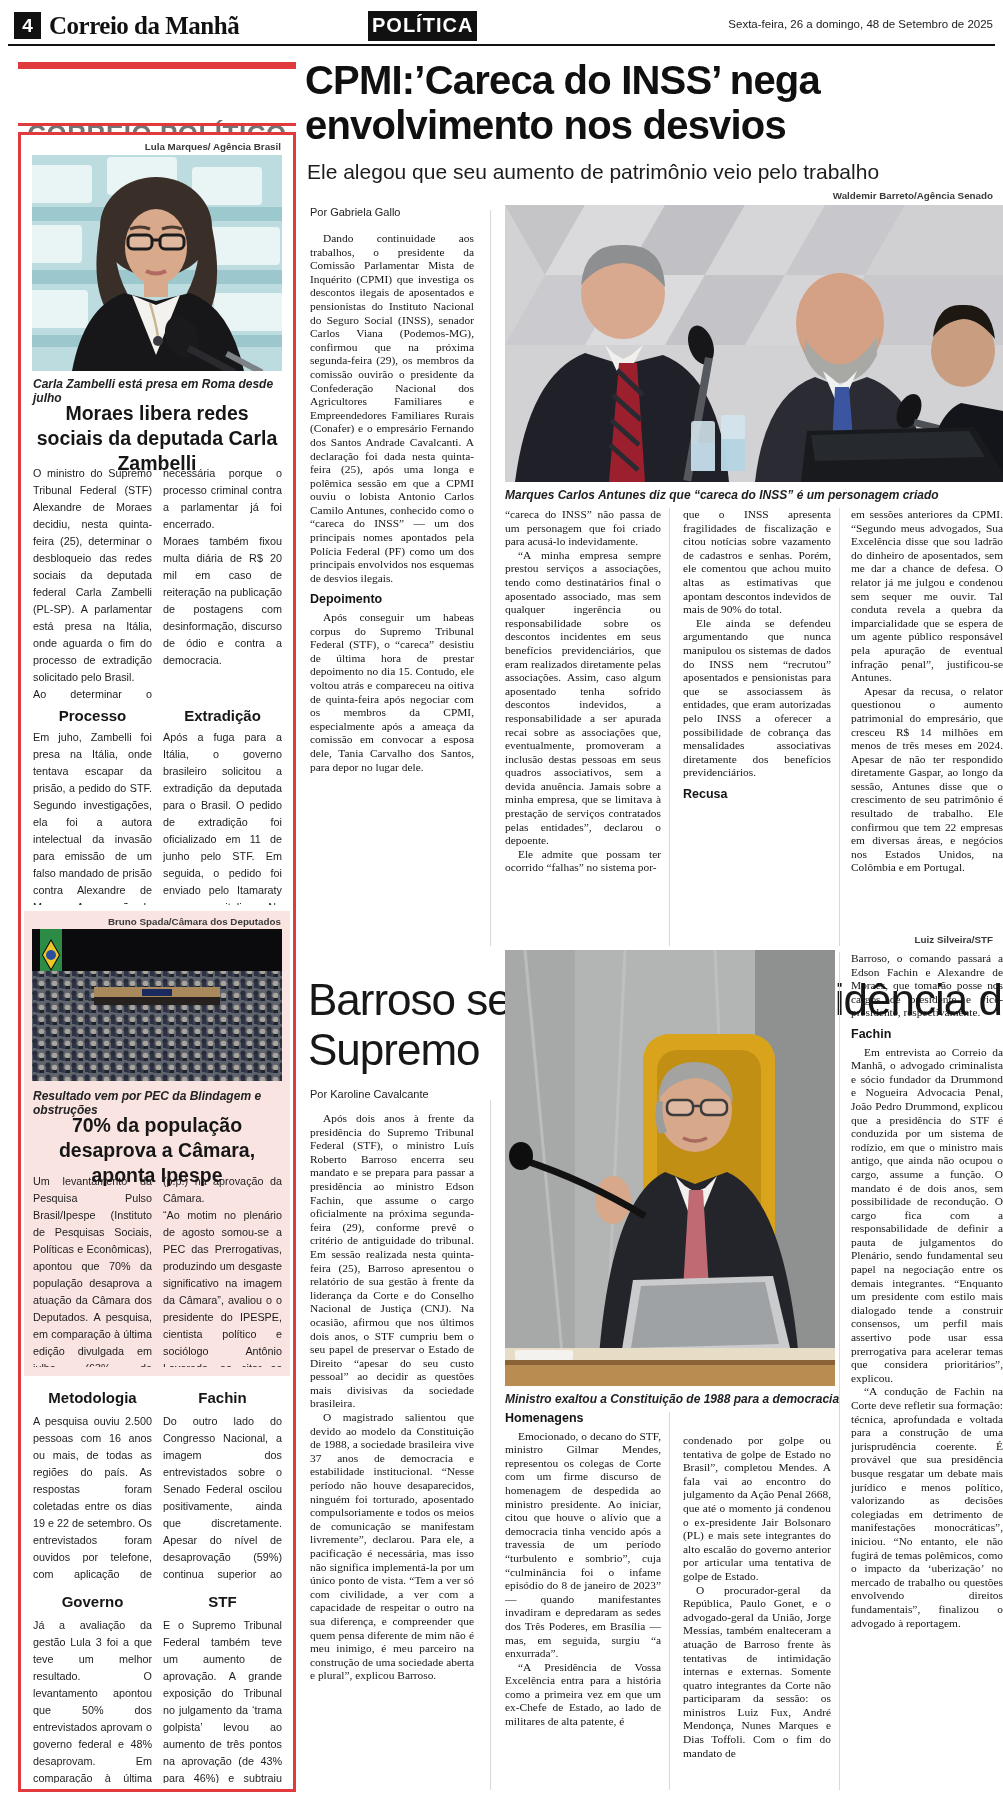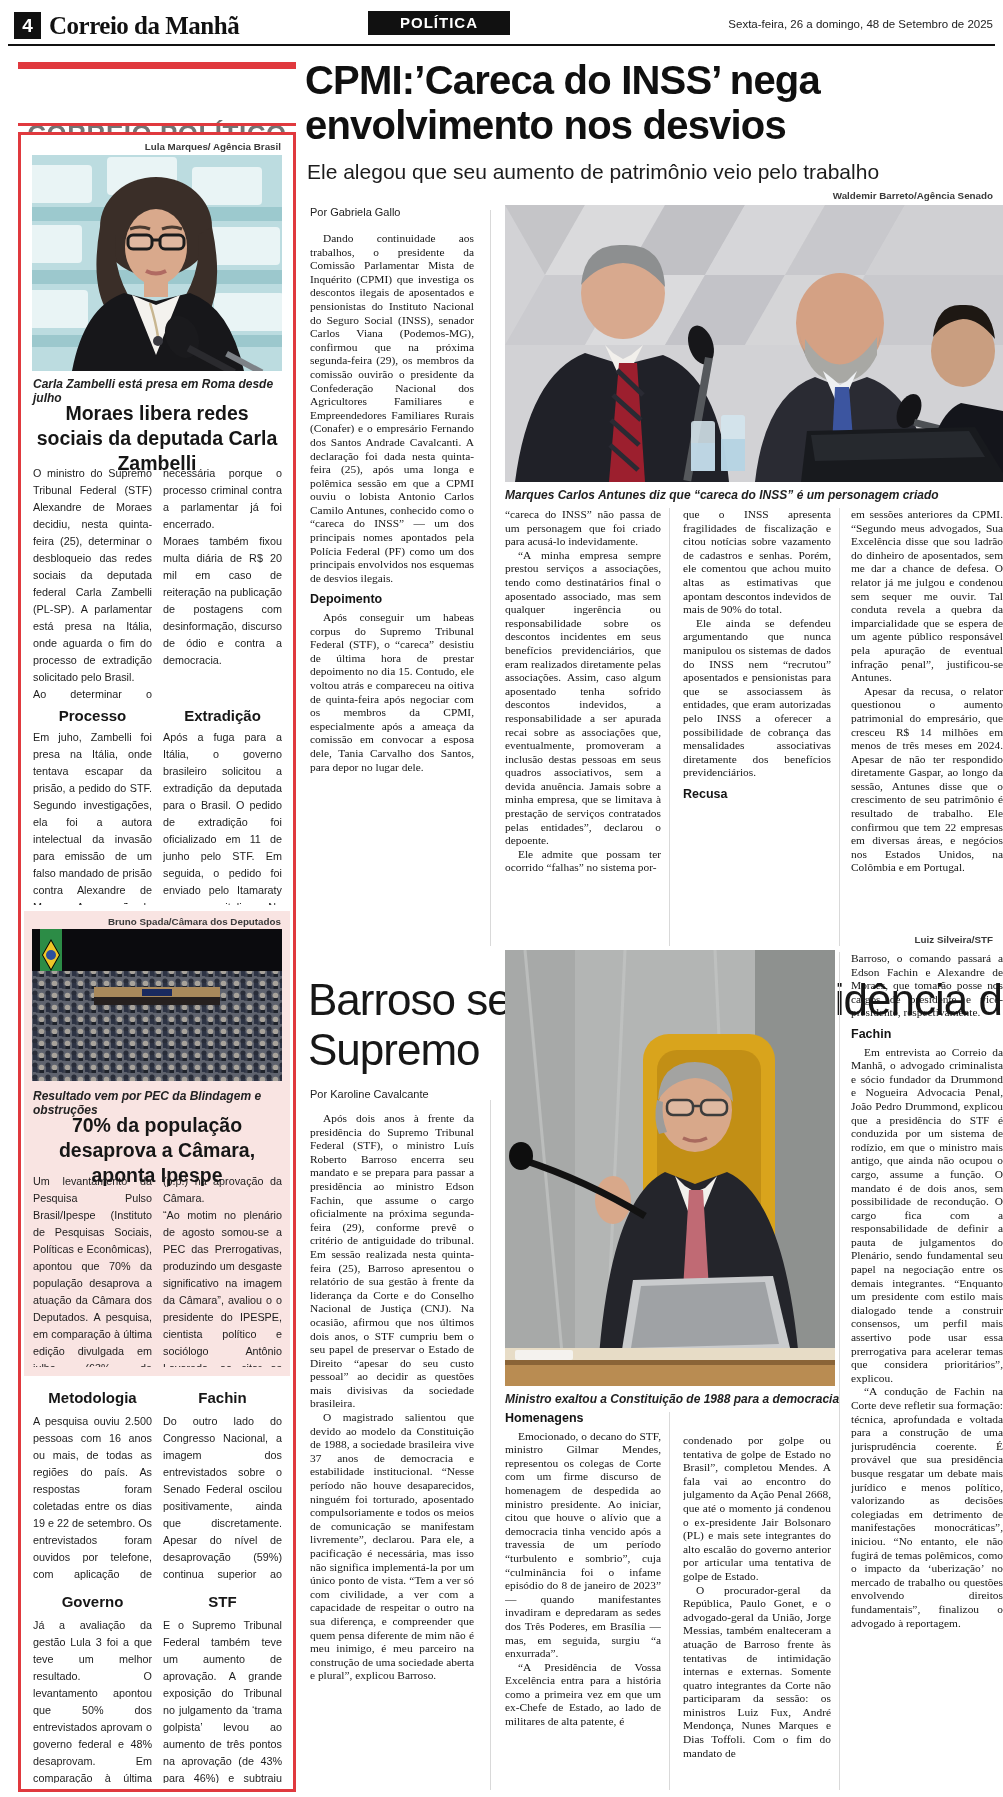--- a/index.html
+++ b/index.html
@@ -15,21 +15,21 @@
     font-family:"Liberation Sans",sans-serif;overflow:hidden;
   }
   .abs{position:absolute;}
 
   
   .pagenum{left:14px;top:12px;width:27px;height:27px;background:#111;color:#fff;
     font-weight:bold;font-size:19px;display:flex;align-items:center;justify-content:center;}
   .masthead{left:49px;top:11px;font-family:"Liberation Serif",serif;font-weight:bold;
     font-size:26px;letter-spacing:-0.5px;transform:scaleX(.96);transform-origin:left;}
   .section-banner{left:368px;top:11px;background:#111;color:#fff;font-weight:bold;
-    font-size:15px;letter-spacing:1px;padding:3px 32px 4px;}
+    font-size:20px;letter-spacing:1px;padding:3px 4px 4px;}
   .edition-date{right:10px;top:18px;font-size:11.5px;color:#222;}
   .header-rule{left:8px;right:8px;top:44px;height:2px;background:#111;}
 
   
   .red-bar{left:18px;top:62px;width:278px;height:7px;background:var(--accent);}
   .cp-title{left:18px;top:74px;width:278px;text-align:center;font-weight:bold;
     font-size:26px;letter-spacing:.5px;color:#737373;margin-top:45px;}
   .cp-rule{left:18px;top:123px;width:278px;height:3px;background:var(--accent);}
   .leftbox{left:18px;top:132px;width:278px;height:1660px;border:3px solid var(--accent);background:#fff;}
   .leftbox .abs{position:absolute;}

